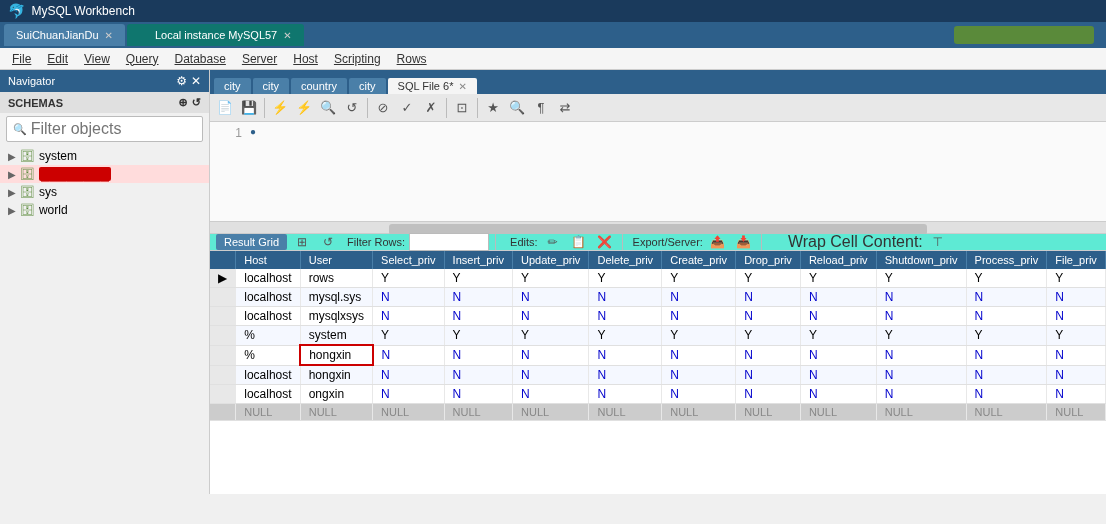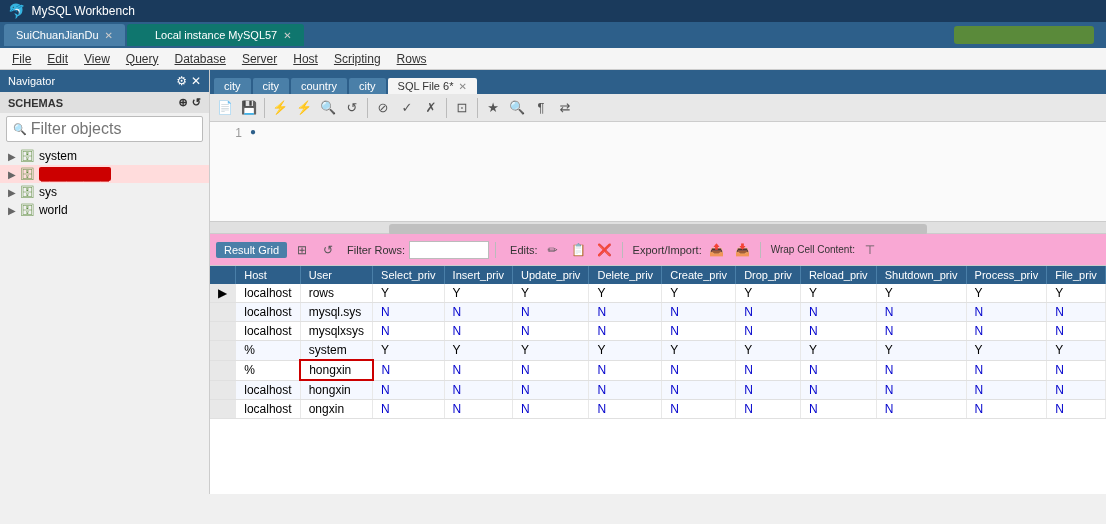--- a/index.html
+++ b/index.html
@@ -260,22 +260,22 @@
 
     
     .h-scroll {
       height: 12px;
       background: #e0e0e0;
       border-bottom: 1px solid #ccc;
     }
 
     
     .result-header {
-      background: #f9a8d4;
-      height: 32px;
+      background: #5eead4;
+      height: 17px;
       display: flex;
       align-items: center;
       padding: 0 6px;
       border-bottom: 1px solid #ccc;
       gap: 4px;
     }
     .result-tab-btn {
       background: #4a7fa8;
       color: white;
       padding: 2px 8px;
@@ -313,23 +313,23 @@
       font-size: 11px;
       color: #333;
       margin-left: 8px;
     }
     .export-label {
       font-size: 11px;
       color: #333;
       margin-left: 4px;
     }
     .wrap-label {
-      font-size: 10px;
+      font-size: 16px;
       color: #333;
-      margin-left: 4px;
+      margin-left: 20px;
     }
     .result-sep { width: 1px; height: 16px; background: #bbb; margin: 0 2px; }
 
     
     .data-table-wrapper {
       flex: 1;
       overflow: auto;
     }
     .data-table {
       width: 100%;
@@ -498,21 +498,21 @@
       <button class="result-toolbar-btn">⊞</button>
       <button class="result-toolbar-btn">↺</button>
       <span class="filter-rows-label">Filter Rows:</span>
       <input type="text" class="filter-rows-input" style="">
       <div class="result-sep"></div>
       <span class="edits-label">Edits:</span>
       <button class="result-toolbar-btn">✏</button>
       <button class="result-toolbar-btn">📋</button>
       <button class="result-toolbar-btn">❌</button>
       <div class="result-sep"></div>
-      <span class="export-label">Export/Import:</span>
+      <span class="export-label">Export/Server:</span>
       <button class="result-toolbar-btn">📤</button>
       <button class="result-toolbar-btn">📥</button>
       <div class="result-sep"></div>
       <span class="wrap-label">Wrap Cell Content:</span>
       <button class="result-toolbar-btn">⊤</button>
     </div>
 
     <div class="data-table-wrapper">
       <table class="data-table">
         <thead>
@@ -631,18 +631,33 @@
               <td style="color: rgb(0, 0, 204);">N</td>
               <td style="color: rgb(0, 0, 204);">N</td>
               <td style="color: rgb(0, 0, 204);">N</td>
               <td style="color: rgb(0, 0, 204);">N</td>
               <td style="color: rgb(0, 0, 204);">N</td>
               <td style="color: rgb(0, 0, 204);">N</td>
               <td style="color: rgb(0, 0, 204);">N</td>
               <td style="color: rgb(0, 0, 204);">N</td>
               <td style="color: rgb(0, 0, 204);">N</td>
             </tr>
+            <tr>
+              <td style="background: rgb(204, 204, 204);"></td>
+              <td class="null-cell">NULL</td>
+              <td class="null-cell">NULL</td>
+              <td class="null-cell">NULL</td>
+              <td class="null-cell">NULL</td>
+              <td class="null-cell">NULL</td>
+              <td class="null-cell">NULL</td>
+              <td class="null-cell">NULL</td>
+              <td class="null-cell">NULL</td>
+              <td class="null-cell">NULL</td>
+              <td class="null-cell">NULL</td>
+              <td class="null-cell">NULL</td>
+              <td class="null-cell">NULL</td>
+            </tr>
           </tbody>
       </table>
     </div>
 
   </div>
 </div>
 
 </body></html>

